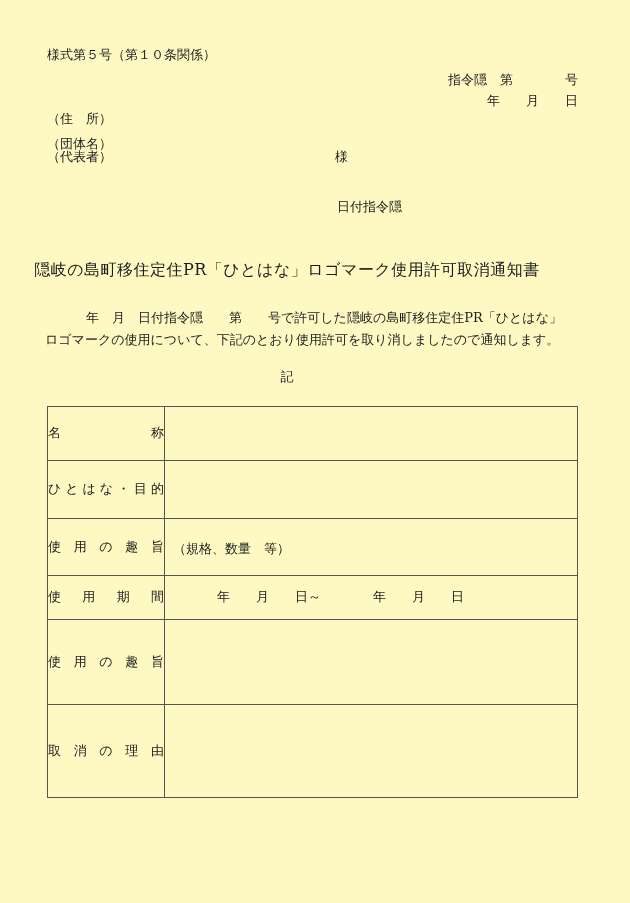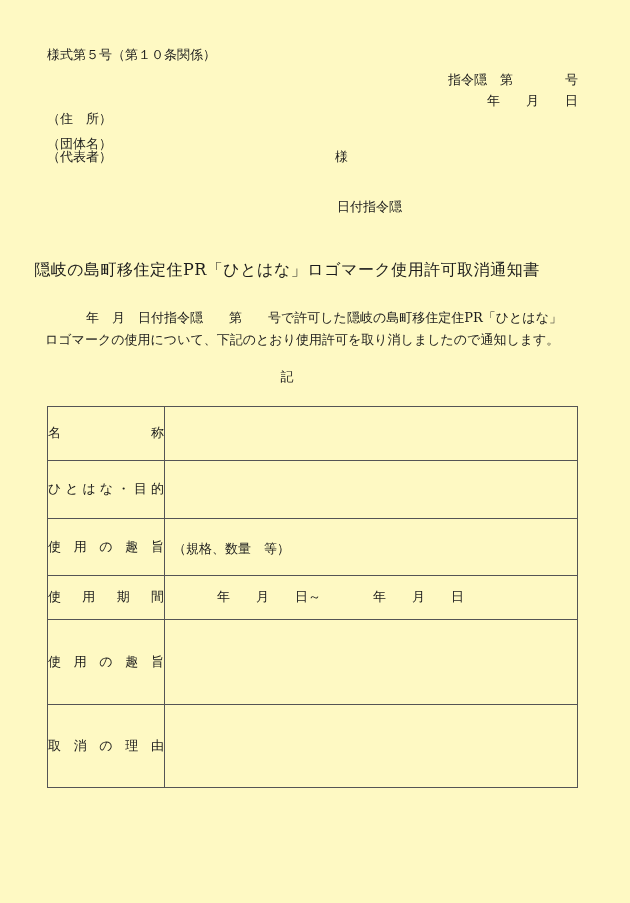--- a/index.html
+++ b/index.html
@@ -37,21 +37,21 @@
     text-align:justify;
     -moz-text-align-last:justify;
     text-align-last:justify;
     text-justify:inter-character;
   }
   tr.r0 { height:54px; }
   tr.r1 { height:58px; }
   tr.r2 { height:57px; }
   tr.r3 { height:44px; }
   tr.r4 { height:85px; }
-  tr.r5 { height:83px; }
+  tr.r5 { height:93px; }
   td.val-top { vertical-align:top; }
   .cell-note { font-size:13px; padding:4px 8px 0 8px; white-space:pre; }
   .period { white-space:pre; padding-left:6px; }
 </style>
 </head>
 <body>
 
 <div class="page">
 
   <div class="abs" style="left:47px; top:47px;">様式第５号（第１０条関係）</div>

